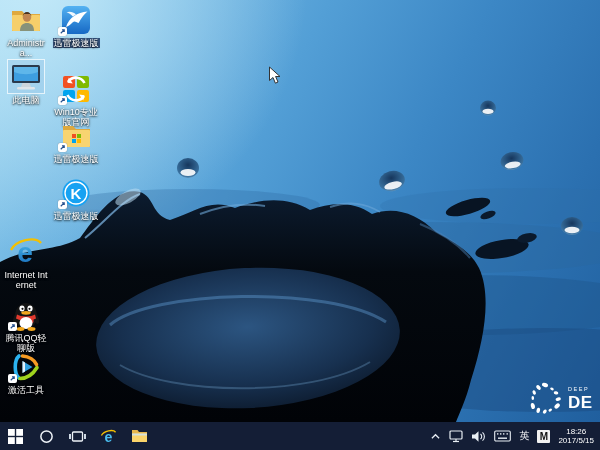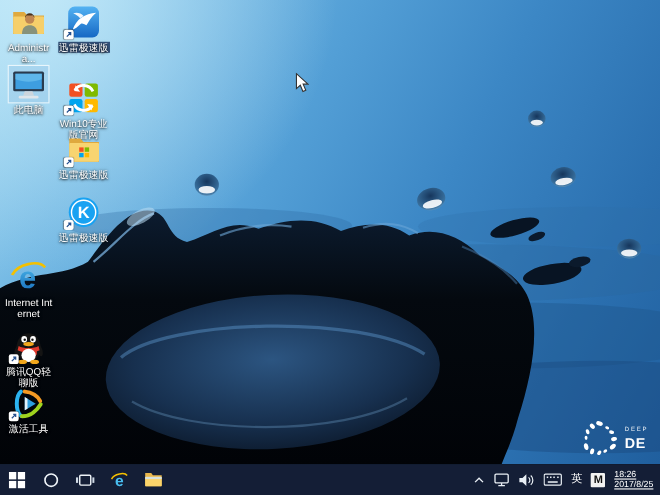--- a/index.html
+++ b/index.html
@@ -23,27 +23,27 @@
     border-radius:2px;box-shadow:0 0 1px rgba(0,0,0,.5);display:flex;align-items:center;justify-content:center;}
   
   .taskbar{position:absolute;left:0;bottom:0;width:600px;height:28px;background:#141e36;
     display:flex;align-items:center;color:#fff;}
   .tcell{width:31px;height:28px;display:flex;align-items:center;justify-content:center;}
   .tright{margin-left:auto;display:flex;align-items:center;height:28px;}
   .tray-item{height:28px;display:flex;align-items:center;justify-content:center;padding:0 4px;}
   .lang{font-size:10px;line-height:28px;}
   .imebox{width:13px;height:13px;background:#f2f2f2;color:#111;font-size:10px;font-weight:bold;
     display:flex;align-items:center;justify-content:center;border-radius:1px;}
-  .clock{font-size:8px;line-height:9.5px;text-align:left;padding:0 6px 0 4px;text-decoration:underline;}
+  .clock{font-size:8px;line-height:9.5px;text-align:center;padding:0 6px 0 4px;}
   
   .deepin{position:absolute;left:524px;top:377px;width:80px;height:44px;display:flex;
     align-items:center;color:#fff;}
   .dp-txt{display:flex;flex-direction:column;margin-left:2px;line-height:1;}
   .dp-small{font-size:5.5px;letter-spacing:1.6px;opacity:.95;}
-  .dp-big{font-size:13px;font-weight:bold;letter-spacing:.5px;margin-top:1px;white-space:nowrap;}
+  .dp-big{font-size:17px;font-weight:bold;letter-spacing:.5px;margin-top:1px;white-space:nowrap;}
   .cursor{position:absolute;left:268px;top:66px;}
 </style>
 </head>
 <body>
 
 <div class="stage">
 
   <div class="desktop">
 
     <svg class="wp" width="600" height="422" viewBox="0 0 600 422">
@@ -377,17 +377,17 @@
             <rect x="12.5" y="3.2" width="1.4" height="1.4" fill="#e8eef4"></rect>
           <rect x="4" y="7.5" width="9" height="1.4" fill="#e8eef4"></rect>
         </svg>
       </div>
       <div class="tray-item lang">英</div>
       <div class="tray-item">
         <span class="imebox">M</span>
       </div>
       <div class="clock">
         <div>18:26</div>
-        <div>2017/8/25</div>
+        <div>2017/5/15</div>
       </div>
     </div>
   </div>
 </div>
 
 </body></html>

